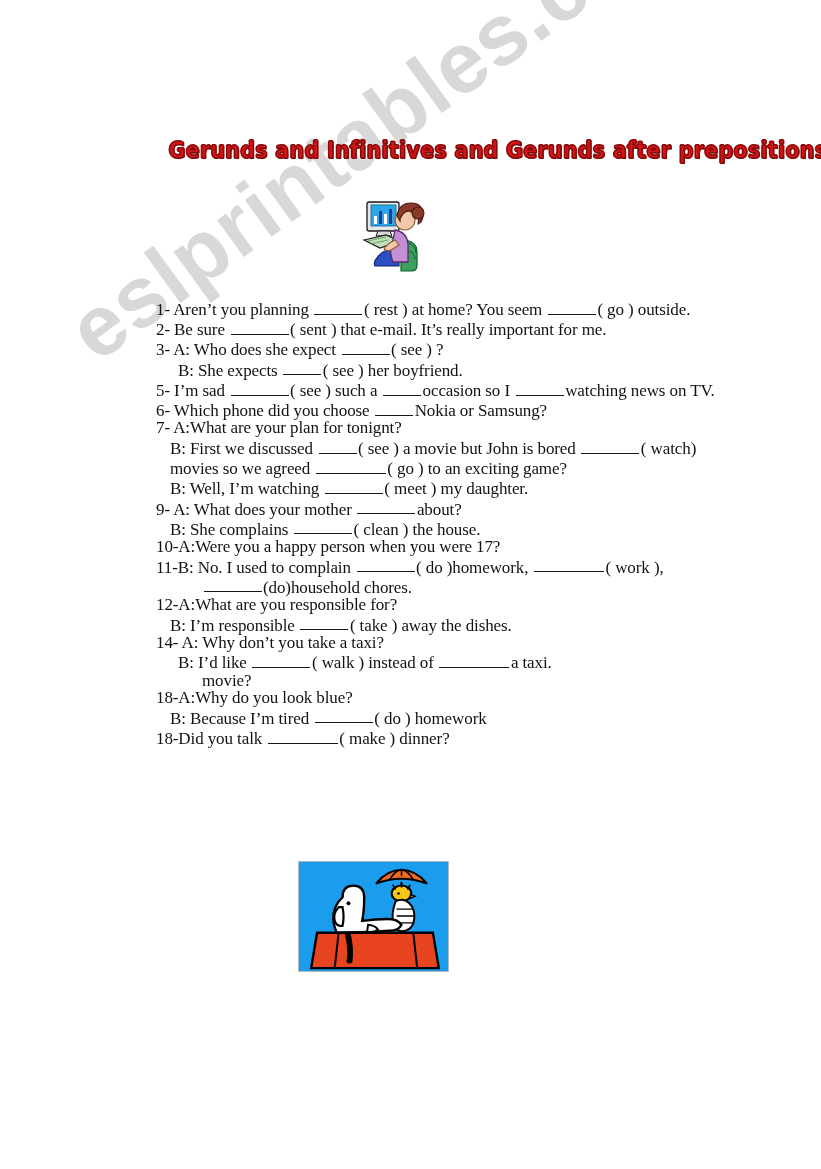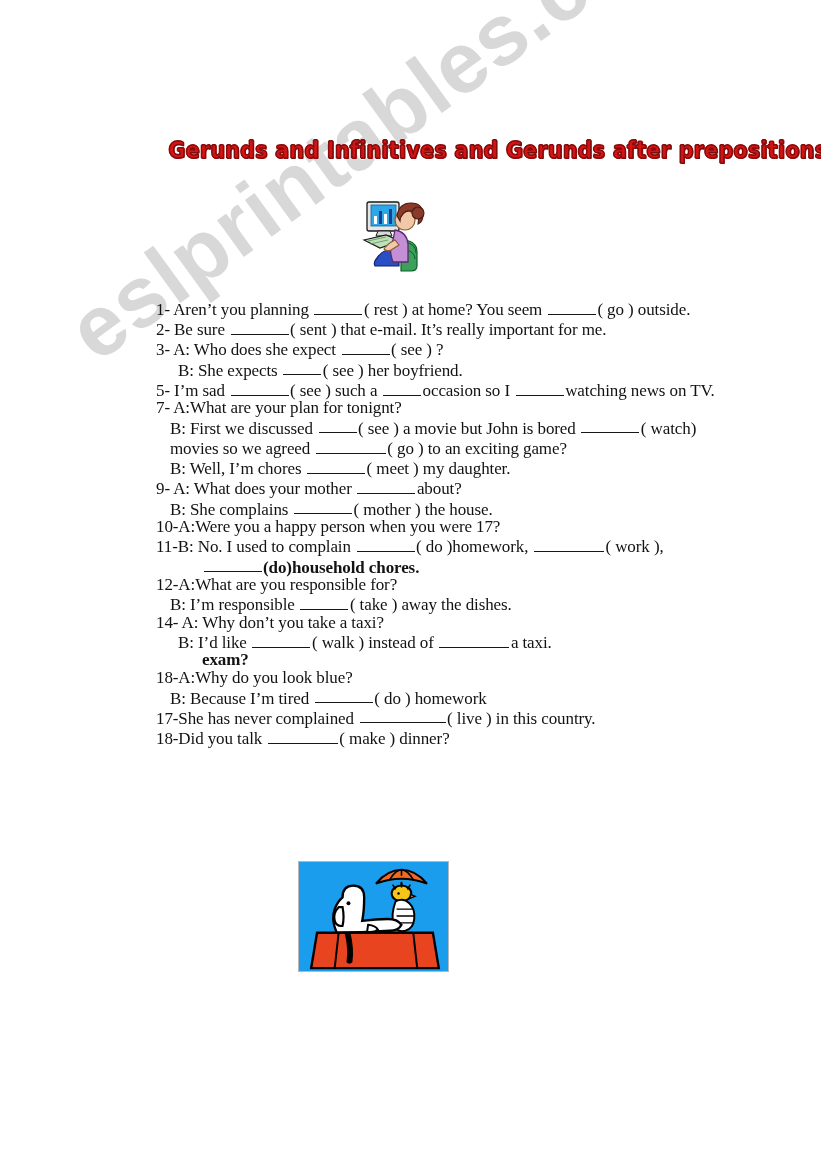--- a/index.html
+++ b/index.html
@@ -85,21 +85,21 @@
     font-size: 17px;
     line-height: 17.6px;
     color: #121212;
   }
   .exercise .line {
     white-space: nowrap;
     letter-spacing: -0.1px;
   }
   .exercise .indent1 { padding-left: 14px; }
   .exercise .indent2 { padding-left: 22px; }
-  .exercise .indent3 { padding-left: 46px; font-weight: bold; }
+  .exercise .indent3 { padding-left: 46px; }
   .blank {
     display: inline-block;
     border-bottom: 1px solid #171717;
     vertical-align: baseline;
     height: 0.92em;
     margin: 0 1.5px;
   }
   .b-sm { width: 38px; }
   .b-md { width: 48px; }
   .b-lg { width: 58px; }
@@ -163,37 +163,37 @@
       <circle cx="57" cy="17" r="6" fill="#8b3a2a" stroke="#4a1c12" stroke-width="1.1"></circle>
     </svg>
   </div>
 
   <div class="exercise">
       <div class="line"><span>1- Aren’t you planning</span> <span class="blank b-md"></span><span>( rest ) at home? You seem</span> <span class="blank b-md"></span><span>( go ) outside.</span> </div>
       <div class="line"><span>2-  Be sure</span> <span class="blank b-lg"></span><span>( sent ) that e-mail. It’s really important for me.</span> </div>
       <div class="line"><span>3-  A: Who does she expect</span> <span class="blank b-md"></span><span>( see ) ?</span> </div>
       <div class="line indent2"><span>B: She expects</span> <span class="blank b-sm"></span><span>( see ) her boyfriend.</span> </div>
       <div class="line"><span>5-  I’m sad</span> <span class="blank b-lg"></span><span>( see ) such a</span> <span class="blank b-sm"></span><span>occasion so I</span> <span class="blank b-md"></span><span>watching news on TV.</span> </div>
+      <div class="line"><span>6-   Which phone did you choose</span> <span class="blank b-sm"></span><span>Nokia or Samsung?</span> </div>
       <div class="line"><span>7-  A:What are your plan for tonignt?</span> </div>
       <div class="line indent1"><span>B: First we discussed</span> <span class="blank b-sm"></span><span>( see ) a movie but John is bored</span> <span class="blank b-lg"></span><span>( watch)</span> </div>
       <div class="line indent1"><span>movies so we agreed</span> <span class="blank b-xl"></span><span>( go ) to an exciting game?</span> </div>
-      <div class="line indent1"><span>B: Well, I’m chores</span> <span class="blank b-lg"></span><span>( meet ) my daughter.</span> </div>
+      <div class="line indent1"><span>B: Well, I’m watching</span> <span class="blank b-lg"></span><span>( meet ) my daughter.</span> </div>
       <div class="line"><span>9-  A: What does your mother</span> <span class="blank b-lg"></span><span>about?</span> </div>
-      <div class="line indent1"><span>B: She complains</span> <span class="blank b-lg"></span><span>( mother ) the house.</span> </div>
+      <div class="line indent1"><span>B: She complains</span> <span class="blank b-lg"></span><span>( clean ) the house.</span> </div>
       <div class="line"><span>10-A:Were you a happy person when you were 17?</span> </div>
       <div class="line"><span>11-B: No. I used to complain</span> <span class="blank b-lg"></span><span>( do )homework,</span> <span class="blank b-xl"></span><span>( work ),</span> </div>
       <div class="line indent3"><span class="blank b-lg"></span><span>(do)household chores.</span> </div>
       <div class="line"><span>12-A:What are you responsible for?</span> </div>
       <div class="line indent1"><span>B: I’m responsible</span> <span class="blank b-md"></span><span>( take ) away the dishes.</span> </div>
       <div class="line"><span>14-  A: Why don’t you take a taxi?</span> </div>
       <div class="line indent2"><span>B: I’d like</span> <span class="blank b-lg"></span><span>( walk ) instead of</span> <span class="blank b-xl"></span><span>a taxi.</span> </div>
-      <div class="line indent3"><span>exam?</span> </div>
+      <div class="line indent3"><span>movie?</span> </div>
       <div class="line"><span>18-A:Why do you look blue?</span> </div>
       <div class="line indent1"><span>B: Because I’m tired</span> <span class="blank b-lg"></span><span>( do ) homework</span> </div>
-      <div class="line"><span>17-She has never complained</span> <span class="blank b-xxl"></span><span>( live ) in this country.</span> </div>
       <div class="line"><span>18-Did you talk</span> <span class="blank b-xl"></span><span>( make ) dinner?</span> </div>
     </div>
 
   <div class="clip-snoopy">
     <svg viewBox="0 0 151 111" width="149" height="109" aria-hidden="true">
       <rect x="0" y="0" width="151" height="111" fill="#1a9ded"></rect>
 
       <path d="M78 22 q12 -14 26 -14 q14 0 26 14 q-13 -5 -26 -5 q-13 0 -26 5z" fill="#f26a21" stroke="#000" stroke-width="2"></path>
       <path d="M92 18 q6 -10 12 -10 q6 0 12 10" fill="none" stroke="#000" stroke-width="1.6"></path>
       <path d="M104 8 v6" stroke="#000" stroke-width="1.6"></path>

